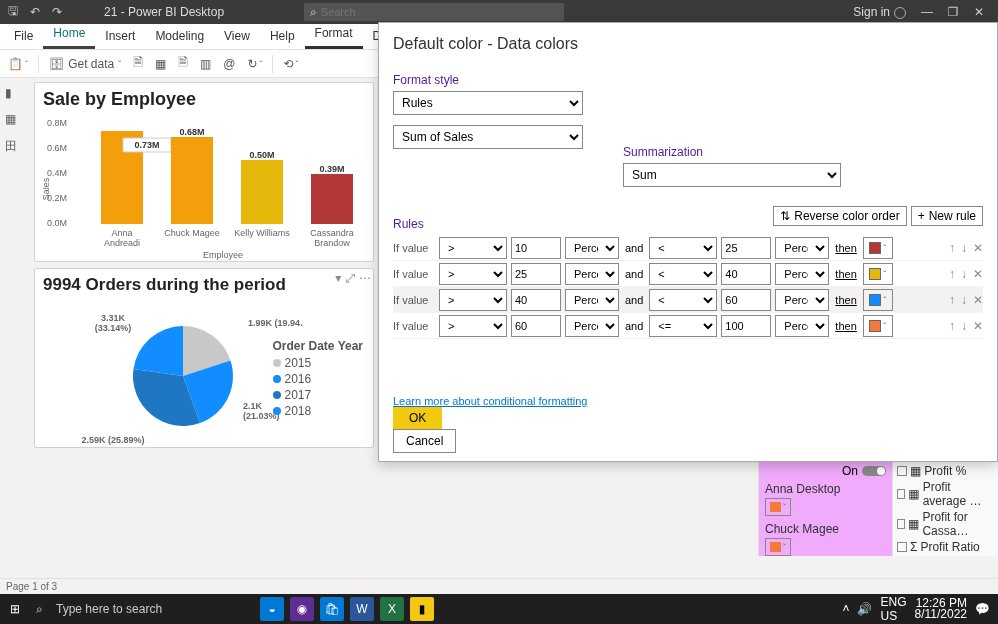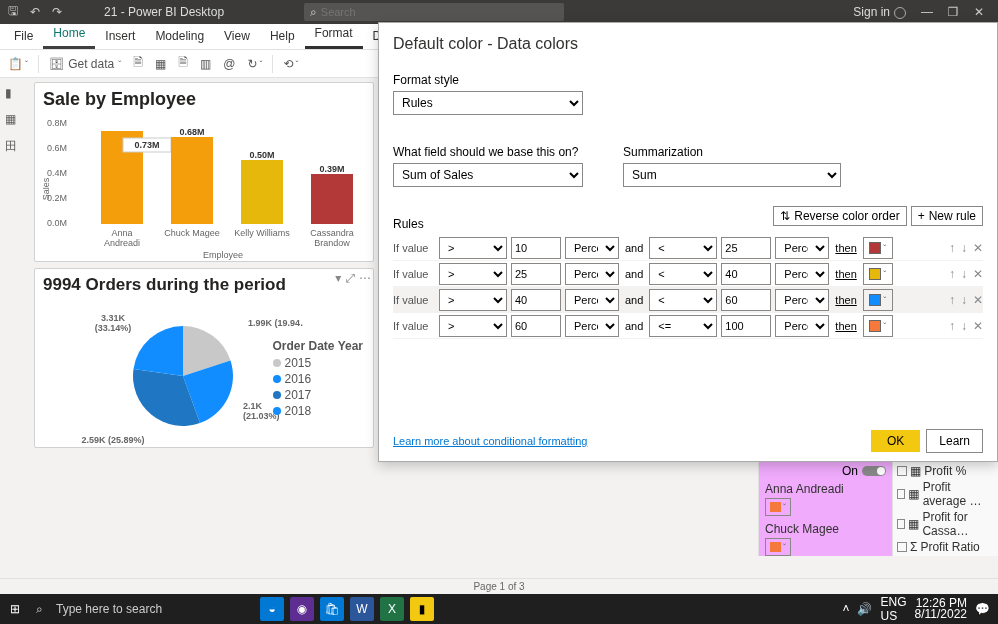--- a/index.html
+++ b/index.html
@@ -37,37 +37,37 @@
 .pie-legend .lg-row{display:flex;align-items:center;gap:4px;margin-bottom:2px;}
 .lg-sw{width:8px;height:8px;border-radius:50%;}
 .page-tabs{position:absolute;bottom:22px;left:0;right:0;height:24px;background:#fff;display:flex;align-items:center;border-top:1px solid #e1e1e1;gap:4px;padding:0 6px;}
 .ptab-nav{color:#888;padding:2px 4px;}
 .ptab{padding:4px 10px;background:#f3f2f1;font-size:11px;}
 .ptab.active{background:#fff;border-bottom:none;}
 .ptab.add{background:#f2c811;font-weight:bold;width:22px;text-align:center;}
 .status-bar{position:absolute;bottom:0;left:0;right:0;height:22px;background:#f3f2f1;border-top:1px solid #e1e1e1;font-size:10px;color:#666;padding:2px 6px;}
 .modal{position:absolute;top:22px;right:0;width:620px;height:440px;background:#fff;border:1px solid #aaa;box-shadow:0 4px 12px rgba(0,0,0,.2);padding:12px 14px 8px;}
 .modal h2{font-size:16px;font-weight:400;color:#323130;margin-bottom:10px;}
-.modal .lbl{font-size:12px;color:#000000;margin-bottom:4px;margin-top:20px;}
+.modal .lbl{font-size:12px;color:#4c1d95;margin-bottom:4px;margin-top:20px;}
 .modal select,.modal .dd{border:1px solid #8a8886;height:24px;padding:2px 4px;background:#fff;font-size:12px;}
 .modal .rules-header{display:flex;align-items:center;justify-content:space-between;margin-top:10px;}
 .modal .rules-actions{display:flex;gap:4px;}
 .modal .act-btn{border:1px solid #8a8886;padding:2px 6px;background:#fff;font-size:11px;display:inline-flex;gap:4px;align-items:center;}
 .rule-row{display:flex;align-items:center;gap:4px;height:26px;border-bottom:1px solid #f3f2f1;padding:4px 0;}
 .rule-row .cell-lbl{width:42px;font-size:11px;color:#555;}
 .rule-row select{width:54px;height:22px;font-size:11px;}
 .rule-row input[type=text]{width:50px;height:22px;border:1px solid #8a8886;padding:0 3px;font-size:11px;}
 .rule-row .and{font-size:11px;margin:0 2px;}
 .rule-row .then{font-size:11px;margin:0 2px;text-decoration:underline;}
 .rule-row .color-dd{width:30px;height:22px;border:1px solid #8a8886;display:flex;align-items:center;justify-content:center;gap:2px;}
 .rule-row .color-sw{width:12px;height:12px;border:1px solid #666;}
 .rule-row .reorder{margin-left:auto;display:flex;gap:6px;color:#888;}
 .rule-row .op{width:68px;}
 .rule-row.highlighted{background:#f3f2f1;}
-.modal-footer{position:absolute;bottom:8px;left:14px;right:14px;display:flex;align-items:center;}
+.modal-footer{position:absolute;bottom:8px;left:14px;right:14px;display:flex;align-items:flex-start;flex-direction:column;}
 .modal-footer .learn{color:#0078d4;font-size:11px;text-decoration:underline;}
 .modal-footer .fspacer{flex:1;}
 .modal-footer .ok-btn{background:#f2c811;border:none;padding:4px 16px;font-size:12px;margin-right:6px;}
 .modal-footer .cancel-btn{background:#fff;border:1px solid #8a8886;padding:4px 12px;font-size:12px;}
 .right-panes{position:absolute;right:0;top:460px;width:240px;bottom:46px;}
 .filter-pane{position:absolute;right:106px;width:134px;background:#f0abfc;padding:4px 6px;font-size:11px;border-left:1px solid #e1e1e1;height:96px;overflow:hidden;}
 .fields-pane{position:absolute;right:0;width:106px;background:#f9f9f9;padding:4px 4px;font-size:11px;border-left:1px solid #e1e1e1;height:96px;overflow:hidden;}
 .field-row{display:flex;align-items:center;gap:3px;margin-bottom:2px;font-size:10.5px;color:#323130;}
 .field-row .cb{width:10px;height:10px;border:1px solid #888;}
 .mini-sw{width:26px;height:18px;border:1px solid #8a8886;display:inline-flex;align-items:center;padding:0 4px;gap:2px;}
@@ -229,32 +229,32 @@
 
 <div class="page-tabs">
   <span class="ptab-nav">◂</span>
   <span class="ptab-nav">▸</span>
   <span class="ptab active">Business Overview</span>
   <span class="ptab">Page 1</span>
   <span class="ptab">Page 2</span>
   <span class="ptab add">+</span>
 </div>
 
-<div class="status-bar" style="bottom:30px;height:16px;text-align:center;">Page 1 of 3</div>
+<div class="status-bar" style="bottom:30px;height:16px;">Page 1 of 3</div>
 
 <div class="right-panes">
   <div class="filter-pane">
     <div style="display:flex;justify-content:flex-end;align-items:center;gap:4px;margin-bottom:4px;">
       <span>On</span>
       <span class="toggle">
           <span class="knob"></span>
         </span>
     </div>
     <div class="field-row">
-        <span>Anna Andreadi</span>
+        <span>Anna Desktop</span>
       </div>
     <div class="mini-sw">
         <span class="mini-col" style="background:#f5793b"></span>
         <span class="chev">ˇ</span>
       </div>
     <div class="field-row" style="margin-top:6px">
         <span>Chuck Magee</span>
       </div>
     <div class="mini-sw">
         <span class="mini-col" style="background:#f5793b"></span>
@@ -286,21 +286,20 @@
   </div>
 </div>
 
 <div class="modal">
   <h2>Default color - Data colors</h2>
   <div class="lbl">Format style</div>
   <select class="dd" style="width:190px"><option>Rules</option></select>
 
   <div class="row-two" style="margin-top:10px">
     <div>
-      <div class="lbl">What field should we base this on?</div>
       <select class="dd" style="width:190px"><option>Sum of Sales</option></select>
     </div>
     <div>
       <div class="lbl">Summarization</div>
       <select class="dd" style="width:218px"><option>Sum</option></select>
     </div>
   </div>
 
   <div class="rules-header">
     <div class="lbl">Rules</div>
@@ -396,21 +395,21 @@
           <span>↓</span>
           <span>✕</span>
         </span>
       </div>
     </div>
 
   <div class="modal-footer">
     <a class="learn">Learn more about conditional formatting</a>
     <div class="fspacer"></div>
     <button class="ok-btn">OK</button>
-    <button class="cancel-btn">Learn</button>
+    <button class="cancel-btn">Cancel</button>
   </div>
 </div>
 
 <div class="win-taskbar">
   <div class="start">⊞</div>
   <div class="search-tb">
     <span class="sico">⌕</span>
     <span>Type here to search</span>
   </div>
   <div class="tb-icons">

